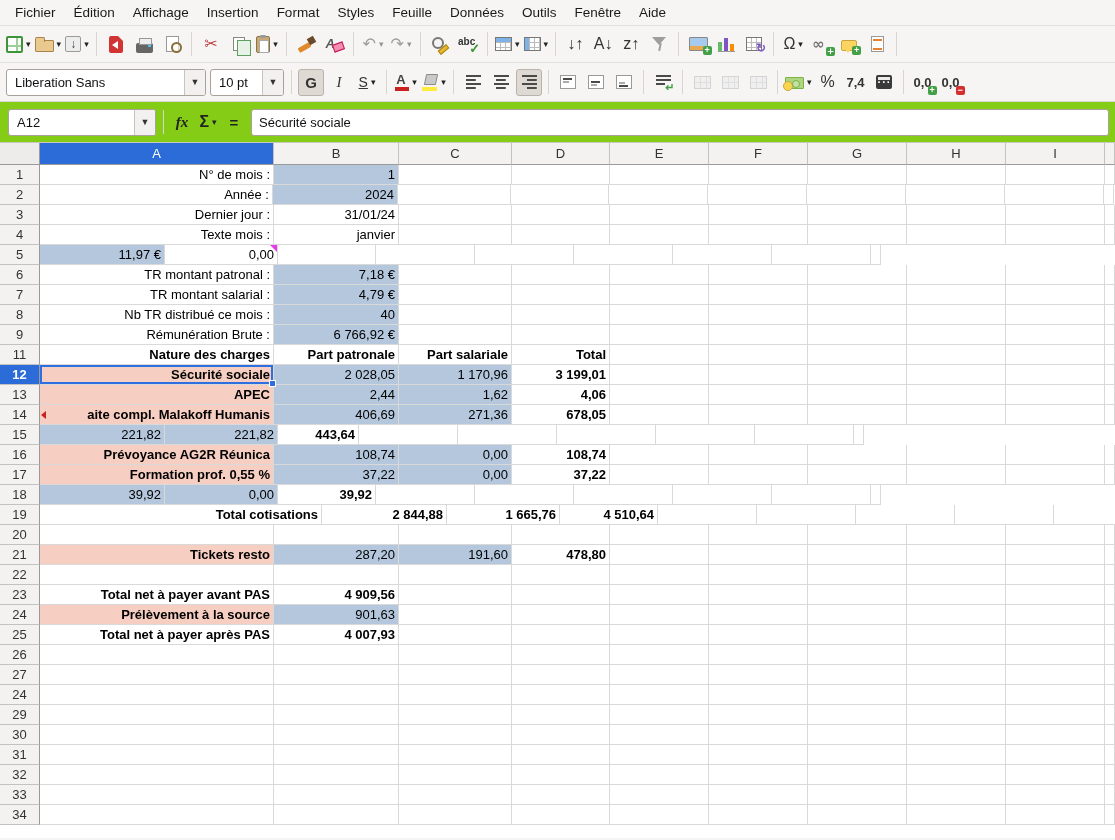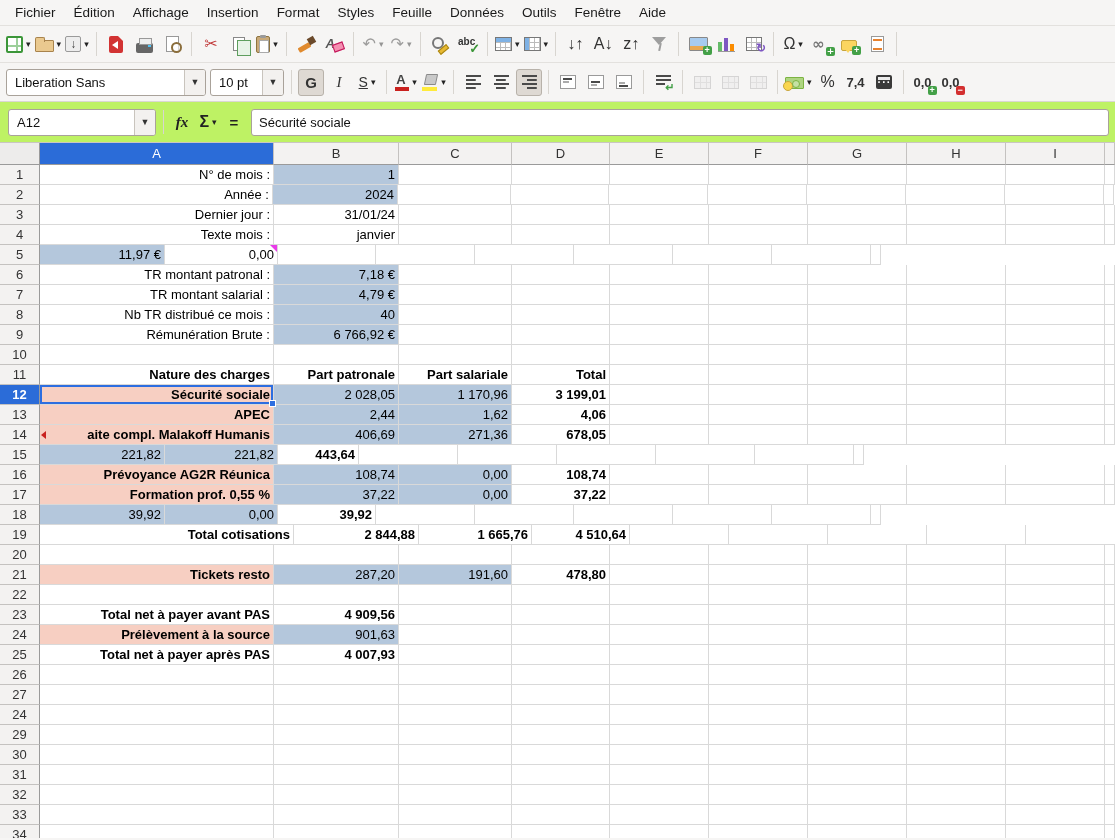--- a/index.html
+++ b/index.html
@@ -110,21 +110,21 @@
 
   .fmt-bold { font-weight:bold; font-size:15px; color:#333; }
   .fmt-italic { font-style:italic; font-size:15px; font-family:"Liberation Serif",serif; color:#333; }
   .fmt-under { font-size:14px; text-decoration:underline; color:#333; }
 
   .combo { display:inline-flex; align-items:center; height:27px; background:#fff; border:1px solid #A9A29A; border-radius:3px; margin:0 2px; overflow:hidden; }
   .combo .val { padding:0 8px; font-size:13px; color:#111; flex:1; text-align:left; }
   .combo .arrow { width:21px; height:100%; display:flex; align-items:center; justify-content:center; border-left:1px solid #C9C4BD; background:#F3F1EF; font-size:9px; color:#333; }
 
   
-  .formulabar { display:flex; align-items:center; height:41px; background:#bef264; border-bottom:1px solid #C9C6C2; padding:0 6px; }
+  .formulabar { display:flex; align-items:center; height:41px; background:#84cc16; border-bottom:1px solid #C9C6C2; padding:0 6px; }
   .namebox { width:148px; }
   .fbtn { display:inline-flex; align-items:center; justify-content:center; min-width:24px; height:26px; margin:0 1px; border-radius:3px; }
   .fx { font:bold italic 15px "Liberation Serif",serif; color:#222; }
   .sigma { font-weight:bold; font-size:16px; color:#222; }
   .eq { font-weight:bold; font-size:15px; color:#222; }
   .inputline { flex:1; height:27px; background:#fff; border:1px solid #A9A29A; border-radius:3px; margin-left:4px; display:flex; align-items:center; padding:0 7px; font-size:13px; color:#111; }
 
   
   .sheet { position:relative; background:#fff; height:695px; overflow:hidden; }
   .hdr-row { display:flex; height:22px; }
@@ -503,33 +503,20 @@
       <div class="cell" style="width: 113px;"></div>
       <div class="cell" style="width: 98px;"></div>
       <div class="cell" style="width: 99px;"></div>
       <div class="cell" style="width: 99px;"></div>
       <div class="cell" style="width: 99px;"></div>
       <div class="cell" style="width: 99px;"></div>
       <div class="cell" style="width: 99px;"></div>
       <div class="cell" style="width: 10px;"></div>
     </div>
     <div class="srow">
-      <div class="rowhdr">10</div>
-      <div class="cell" style="width: 234px;"></div>
-      <div class="cell" style="width: 125px;"></div>
-      <div class="cell" style="width: 113px;"></div>
-      <div class="cell" style="width: 98px;"></div>
-      <div class="cell" style="width: 99px;"></div>
-      <div class="cell" style="width: 99px;"></div>
-      <div class="cell" style="width: 99px;"></div>
-      <div class="cell" style="width: 99px;"></div>
-      <div class="cell" style="width: 99px;"></div>
-      <div class="cell" style="width: 10px;"></div>
-    </div>
-    <div class="srow">
       <div class="rowhdr">11</div>
       <div class="cell bold" style="width: 234px;">Nature des charges</div>
       <div class="cell bold" style="width: 125px;">Part patronale</div>
       <div class="cell bold" style="width: 113px;">Part salariale</div>
       <div class="cell bold" style="width: 98px;">Total</div>
       <div class="cell" style="width: 99px;"></div>
       <div class="cell" style="width: 99px;"></div>
       <div class="cell" style="width: 99px;"></div>
       <div class="cell" style="width: 99px;"></div>
       <div class="cell" style="width: 99px;"></div>
@@ -619,21 +606,21 @@
       <div class="cell bold" style="width: 98px;">39,92</div>
       <div class="cell" style="width: 99px;"></div>
       <div class="cell" style="width: 99px;"></div>
       <div class="cell" style="width: 99px;"></div>
       <div class="cell" style="width: 99px;"></div>
       <div class="cell" style="width: 99px;"></div>
       <div class="cell" style="width: 10px;"></div>
     </div>
     <div class="srow">
       <div class="rowhdr">19</div>
-      <div class="cell bold" style="width: 254px;">Total cotisations</div>
+      <div class="cell bold" style="width: 282px;">Total cotisations</div>
       <div class="cell bold" style="width: 125px;">2 844,88</div>
       <div class="cell bold" style="width: 113px;">1 665,76</div>
       <div class="cell bold" style="width: 98px;">4 510,64</div>
       <div class="cell" style="width: 99px;"></div>
       <div class="cell" style="width: 99px;"></div>
       <div class="cell" style="width: 99px;"></div>
       <div class="cell" style="width: 99px;"></div>
       <div class="cell" style="width: 99px;"></div>
       <div class="cell" style="width: 10px;"></div>
     </div>

